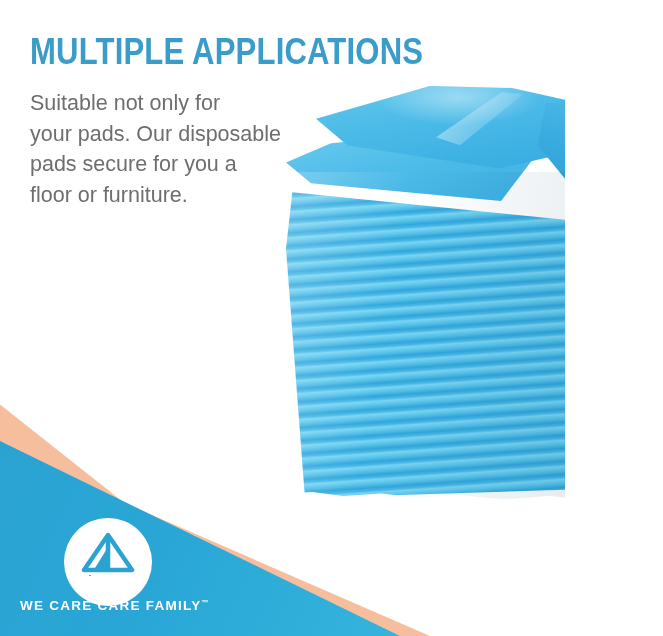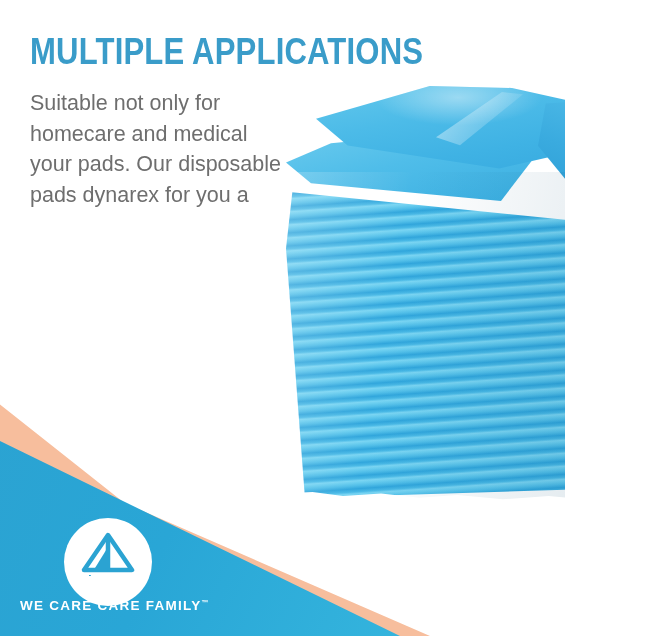--- a/index.html
+++ b/index.html
@@ -82,23 +82,23 @@
 </style>
 </head>
 <body>
 
 <div class="canvas">
 
   <div class="headline">MULTIPLE APPLICATIONS</div>
 
   <div class="body-copy">
     <div>Suitable not only for</div>
-    <div>homecare and medical</div>
     <div>your pads. Our disposable</div>
-    <div>pads dynarex for you a</div>
+    <div>pads secure for you a</div>
+    <div>floor or furniture.</div>
   </div>
 
   <div class="product">
     <div class="top-sheet">
       <div class="ts-left"></div>
       <div class="ts-main"></div>
       <div class="ts-right"></div>
       <div class="ts-crease"></div>
     </div>
     <div class="stack">

